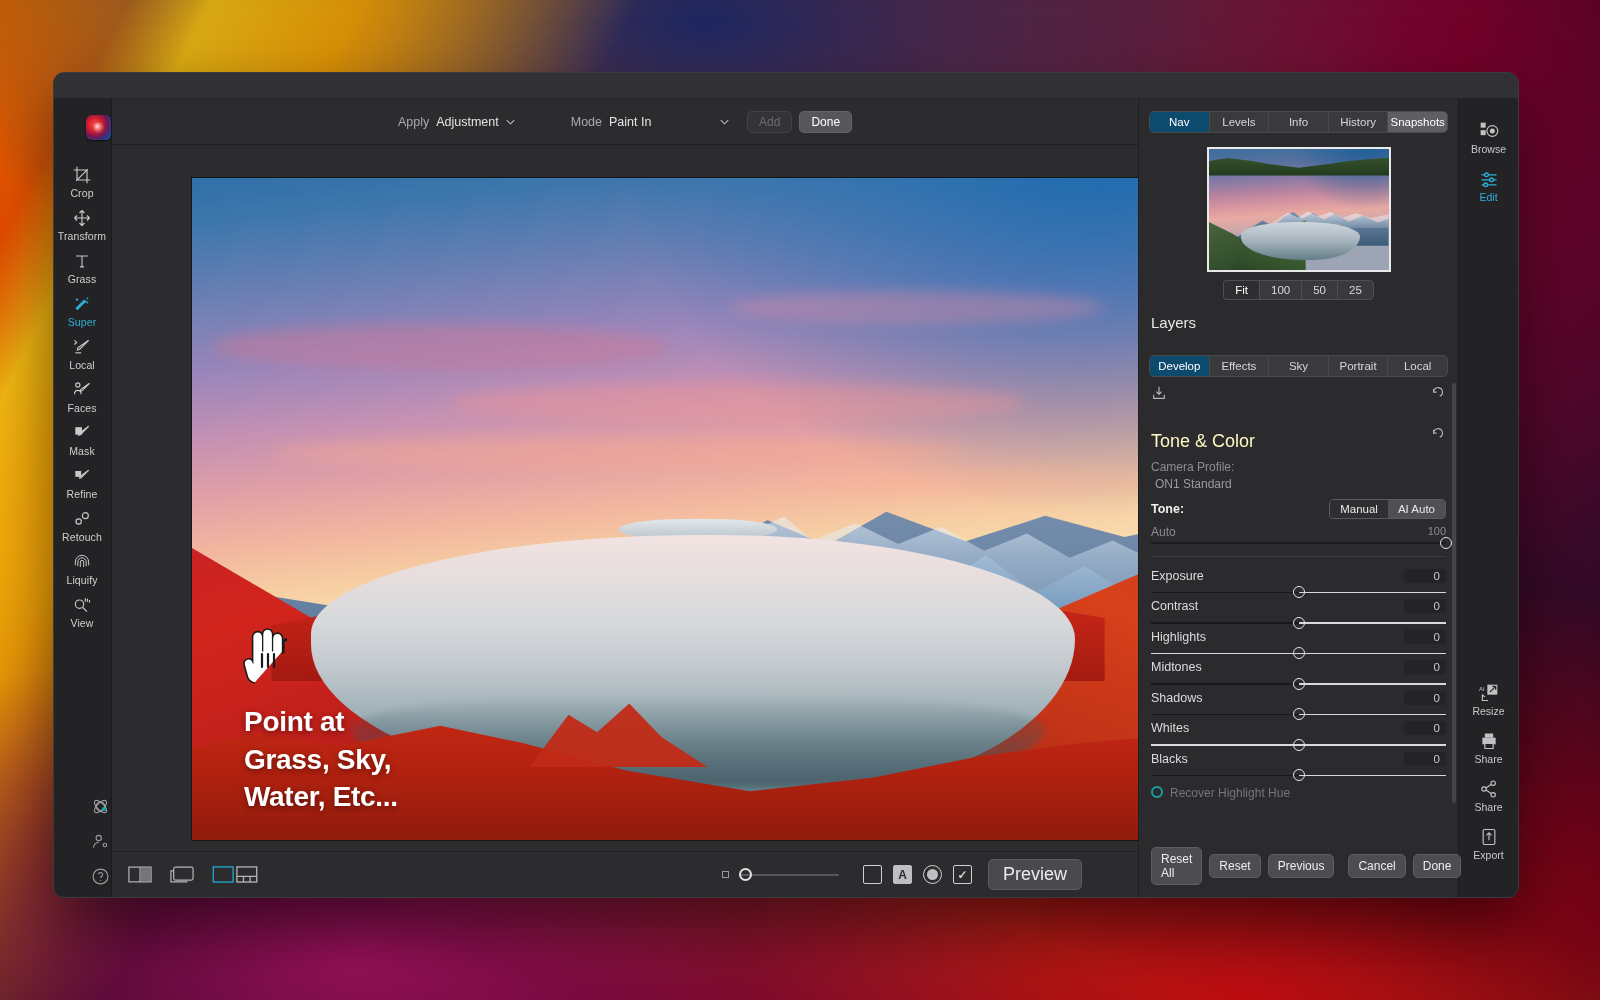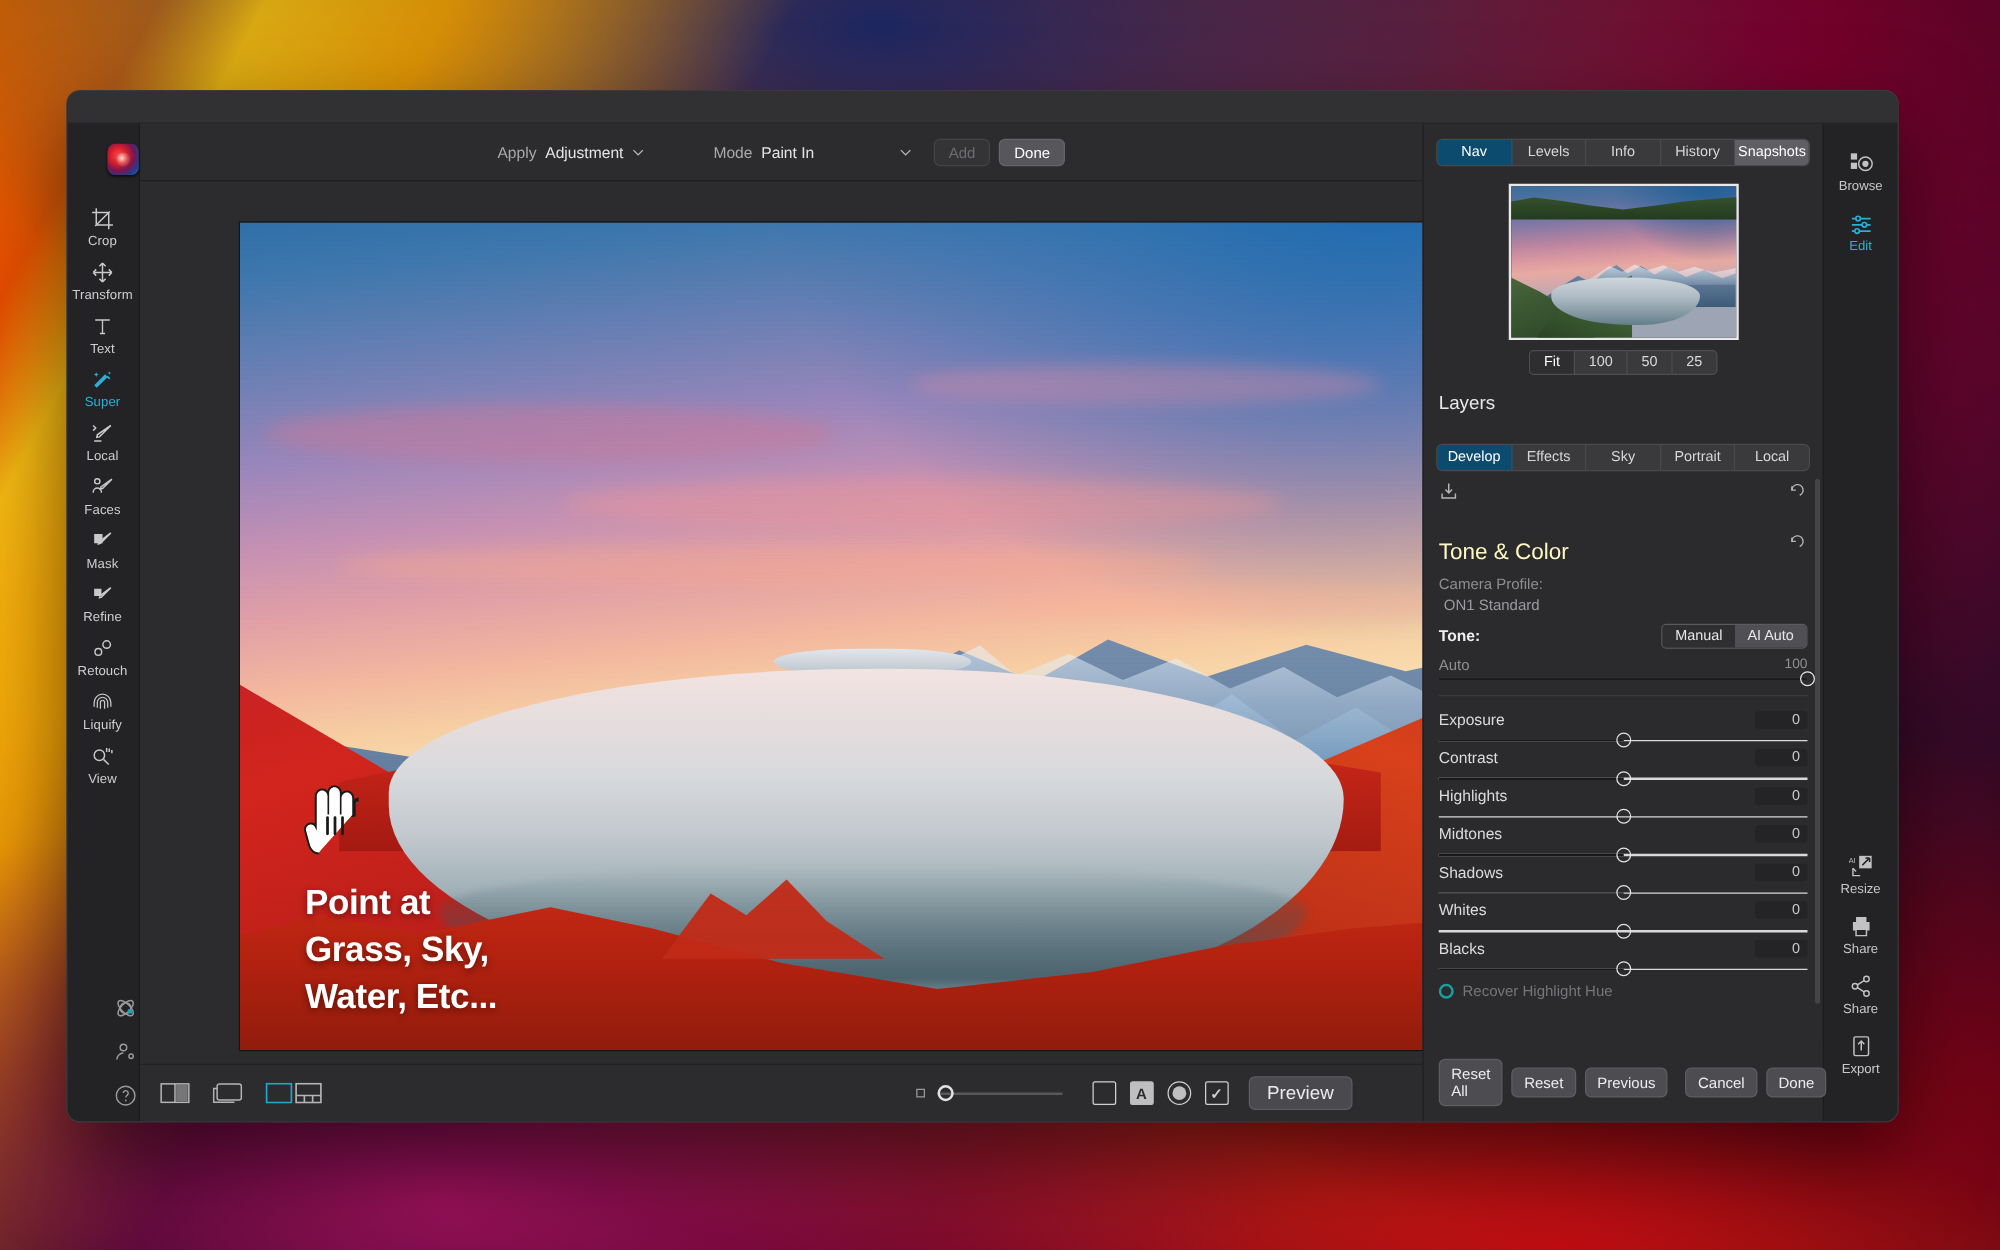--- a/index.html
+++ b/index.html
@@ -224,21 +224,21 @@
   }
   .mask-icons { display: flex; align-items: center; gap: 11px; margin-left: 24px; }
   .mbox { width: 19px; height: 19px; border: 1.6px solid #d0d0d3; border-radius: 2px;
           display: flex; align-items: center; justify-content: center;
           font-size: 12px; font-weight: 700; color: #d0d0d3; }
   .mbox.filled { background: #bfbfc2; color: #2c2c2e; border-color: #bfbfc2; }
   .mcircle { width: 19px; height: 19px; border: 1.6px solid #d0d0d3; border-radius: 50%;
              display: flex; align-items: center; justify-content: center; }
   .mcircle i { width: 11px; height: 11px; border-radius: 50%; background: #bfbfc2; display: block; }
   .preview-btn {
-    margin-left: 16px; font-size: 15px; padding: 4px 14px; border-radius: 5px;
+    margin-left: 16px; font-size: 18px; padding: 4px 14px; border-radius: 5px;
     background: #4a4a4e; border: 1px solid #5c5c61; color: #ececee;
   }
 
   
   #right-panel {
     width: 320px; flex: none; background: #2b2b2d; display: flex; flex-direction: column;
     border-left: 1px solid #1f1f21; position: relative;
   }
   .seg {
     display: flex; margin: 12px 10px 0 10px; border-radius: 5px; overflow: hidden;
@@ -339,21 +339,21 @@
   .slider-block { padding: 6px 12px 0 12px; }
   .sl-top { display: flex; align-items: center; justify-content: space-between; }
   .sl-name { font-size: 12.5px; color: #dcdcdf; }
   .sl-valbox {
     font-size: 11.5px; color: #c9c9cd; background: #242426; border-radius: 3px;
     min-width: 42px; text-align: right; padding: 1px 6px;
   }
   .sl-track { margin-top: 9px; height: 1.5px; background: #d9d9dc; position: relative; }
   .sl-track .dark { position: absolute; left: 0; top: 0; bottom: 0; width: 50%; background: #19191b; }
 
-  #recover-row { display: flex; align-items: center; gap: 7px; padding: 10px 12px 0 12px; }
+  #recover-row { display: flex; align-items: flex-start; gap: 7px; padding: 10px 12px 0 12px; }
   .tealring { width: 12px; height: 12px; border-radius: 50%; border: 2px solid #15a0a0; }
   #recover-row span { font-size: 12px; color: #75757a; }
 
   #panel-fade {
     position: absolute; left: 0; right: 0; bottom: 0; height: 26px;
     background: linear-gradient(180deg, rgba(43,43,45,0), #2b2b2d 72%);
     pointer-events: none;
   }
   #panel-scrollbar {
     position: absolute; right: 2px; top: 6px; width: 4px; height: 420px;
@@ -415,21 +415,21 @@
         <svg class="ticon" viewBox="0 0 24 24" fill="none" stroke="currentColor" stroke-width="1.4">
           <path d="M12 3v18M3 12h18M12 3l-3 3M12 3l3 3M12 21l-3-3M12 21l3-3M3 12l3-3M3 12l3 3M21 12l-3-3M21 12l-3 3"></path>
         </svg>
         <span class="tlabel">Transform</span>
       </div>
 
       <div class="tool">
         <svg class="ticon" viewBox="0 0 24 24" fill="none" stroke="currentColor" stroke-width="1.3">
           <path d="M5 6h14M12 6v13M9.5 19h5"></path>
         </svg>
-        <span class="tlabel">Text</span>
+        <span class="tlabel">Grass</span>
       </div>
 
       <div class="tool active">
         <svg class="ticon" viewBox="0 0 24 24" fill="none" stroke="currentColor" stroke-width="1.6">
           <path d="M6.5 19.5L17 9l-2.5-2.5L4 17z" fill="currentColor" stroke="none"></path>
           <path d="M16.5 8.5l2.5 2.5"></path>
           <path d="M6 4.5l.7 1.6 1.6.7-1.6.7L6 9.1 5.3 7.5 3.7 6.8l1.6-.7z" fill="currentColor" stroke="none"></path>
           <path d="M18.5 3.5l.5 1.2 1.2.5-1.2.5-.5 1.2-.5-1.2-1.2-.5 1.2-.5z" fill="currentColor" stroke="none"></path>
         </svg>
         <span class="tlabel">Super</span>

